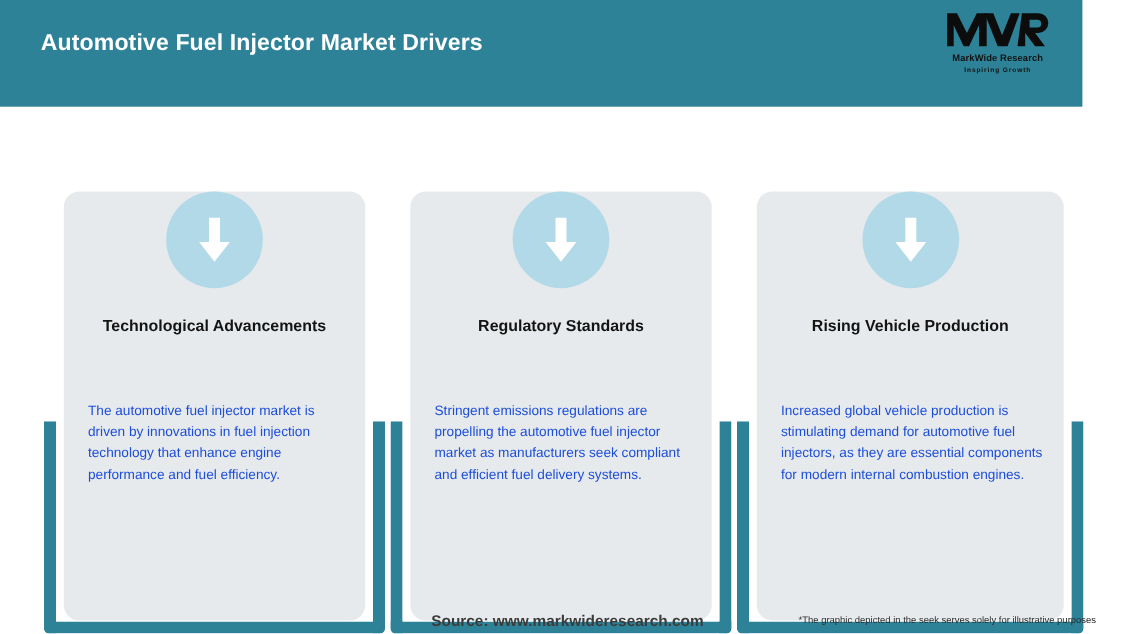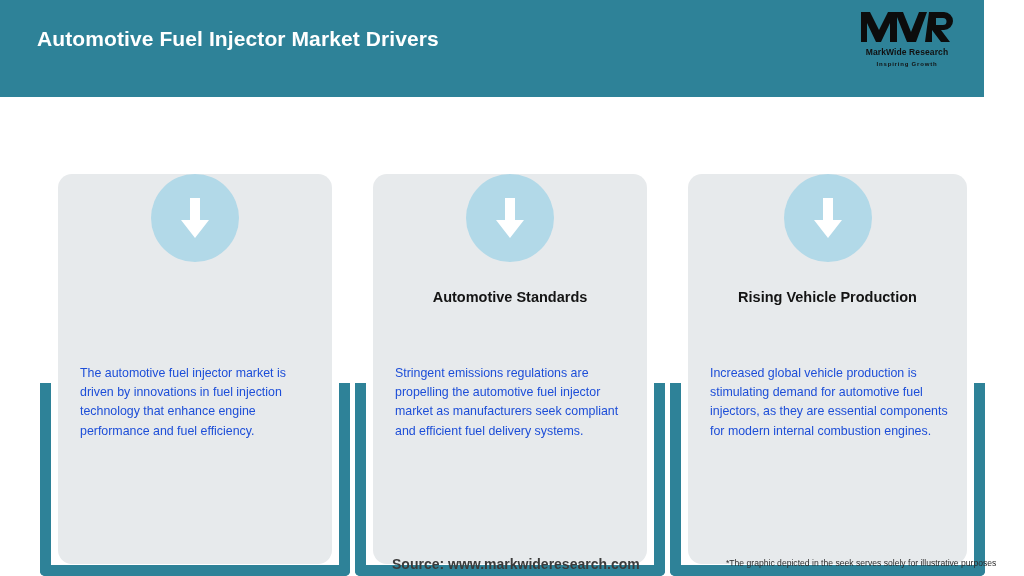--- a/index.html
+++ b/index.html
@@ -134,33 +134,34 @@
   <div class="cards">
 
     <div class="card-group g0">
       <div class="frame"></div>
       <div class="card">
         <div class="icon-circle">
           <svg width="34" height="44" viewBox="0 0 34 44">
             <polygon fill="#ffffff" points="12,2 22,2 22,24 31,24 17,42 3,24 12,24"></polygon>
           </svg>
         </div>
+        <div class="card-title">Technological Advancements</div>
         <div class="card-body">The automotive fuel injector market is driven by innovations in fuel injection technology that enhance engine performance and fuel efficiency.</div>
       </div>
     </div>
 
     <div class="card-group g1">
       <div class="frame"></div>
       <div class="card">
         <div class="icon-circle">
           <svg width="34" height="44" viewBox="0 0 34 44">
             <polygon fill="#ffffff" points="12,2 22,2 22,24 31,24 17,42 3,24 12,24"></polygon>
           </svg>
         </div>
-        <div class="card-title">Automotive Standards</div>
+        <div class="card-title">Regulatory Standards</div>
         <div class="card-body">Stringent emissions regulations are propelling the automotive fuel injector market as manufacturers seek compliant and efficient fuel delivery systems.</div>
       </div>
     </div>
 
     <div class="card-group g2">
       <div class="frame"></div>
       <div class="card">
         <div class="icon-circle">
           <svg width="34" height="44" viewBox="0 0 34 44">
             <polygon fill="#ffffff" points="12,2 22,2 22,24 31,24 17,42 3,24 12,24"></polygon>

